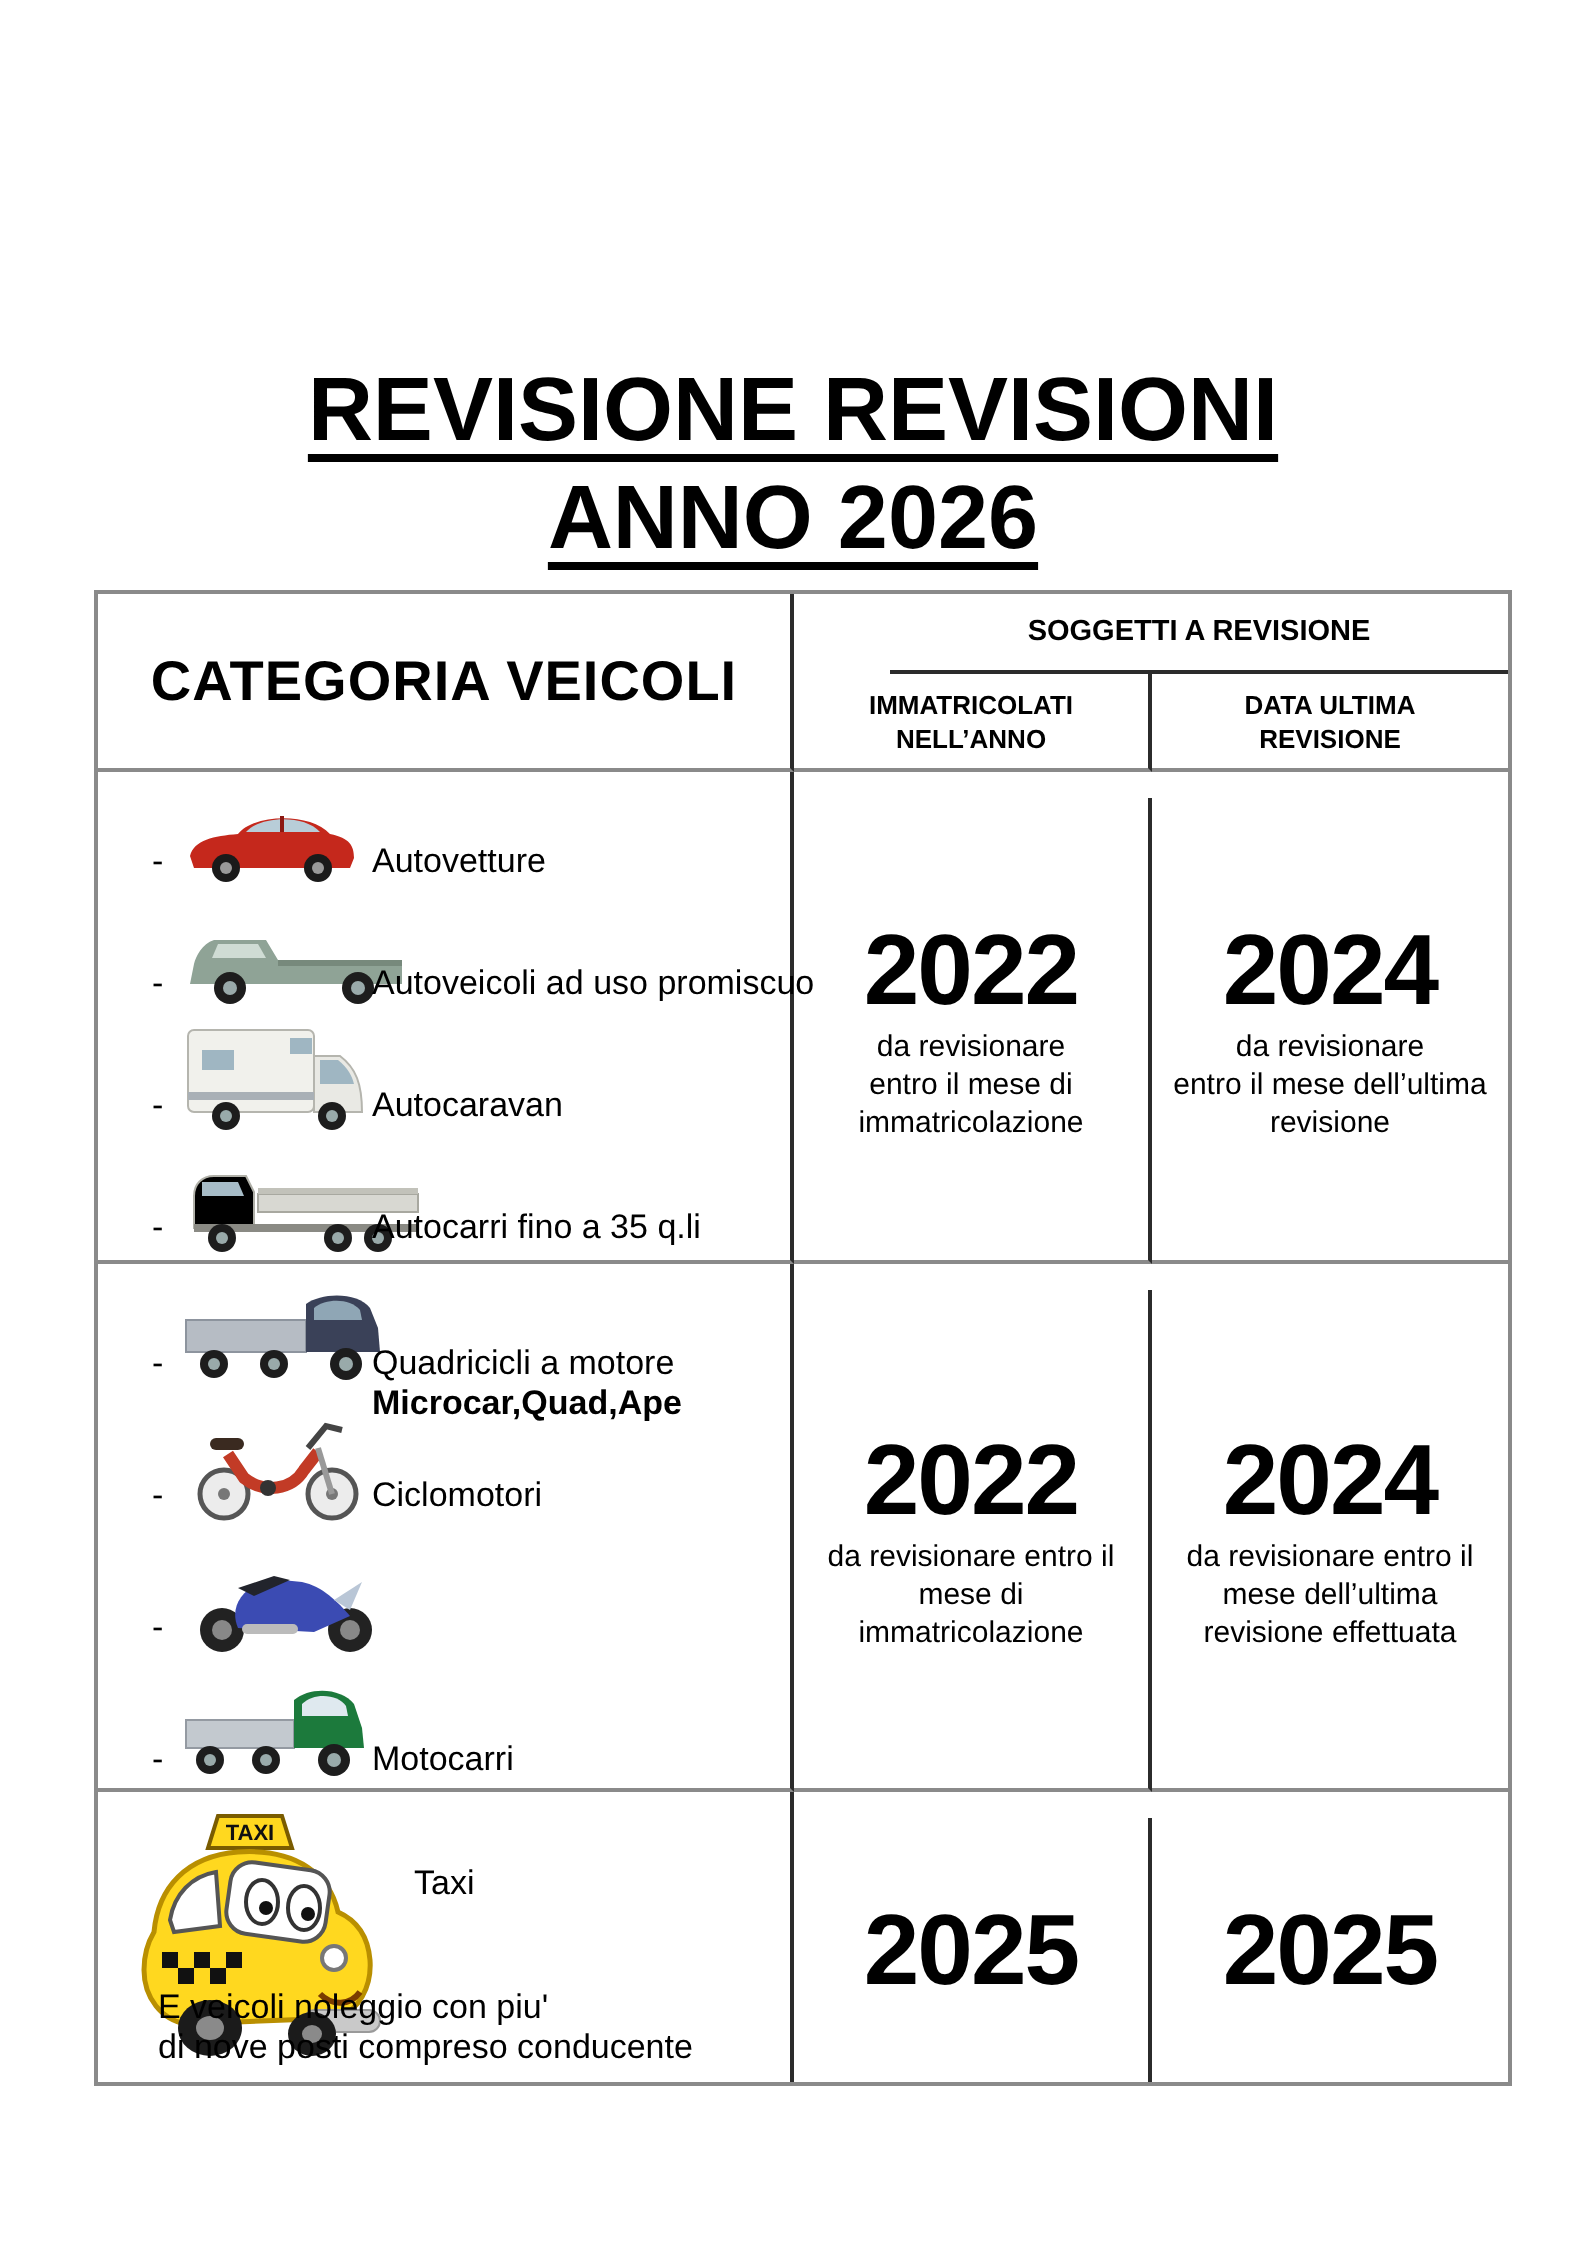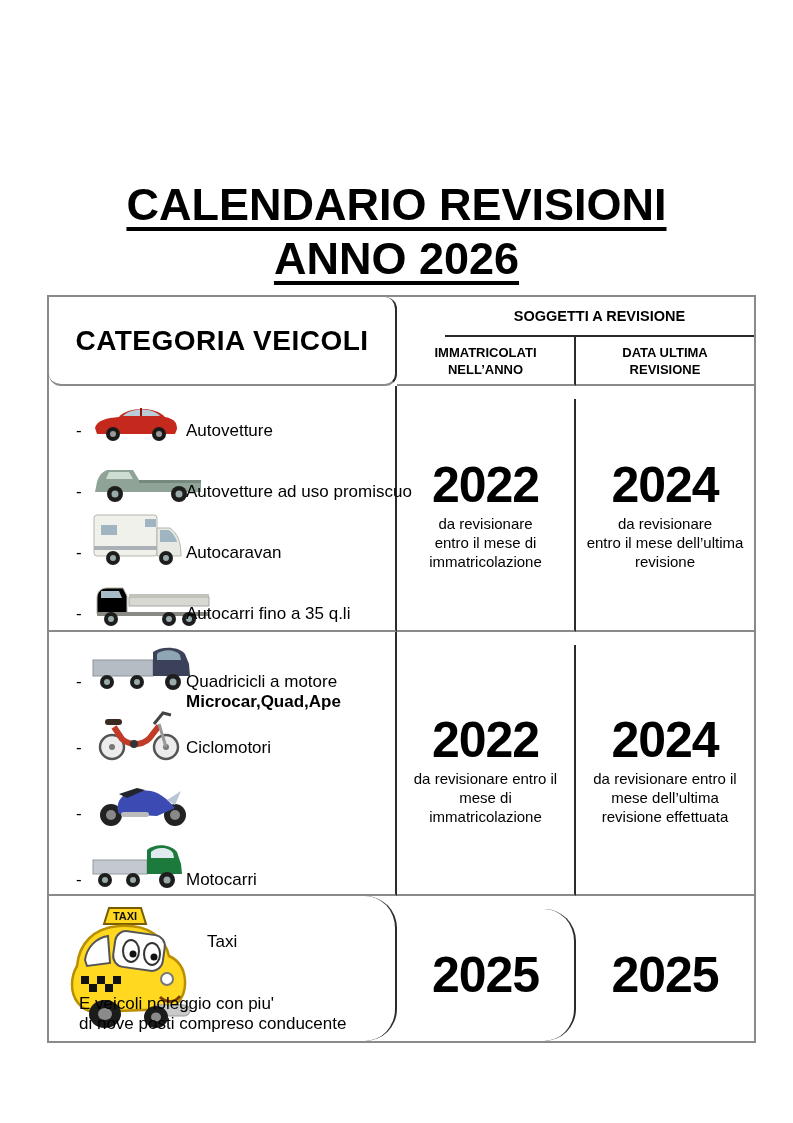--- a/index.html
+++ b/index.html
@@ -11,24 +11,24 @@
          font-size:45px;font-weight:bold;line-height:54px;letter-spacing:0px;}
   .title div span{text-decoration:underline;text-decoration-thickness:4px;text-underline-offset:7px;}
 
   
   .tbl{position:absolute;left:47px;top:295px;width:709px;height:748px;
        display:grid;grid-template-columns:348px 179px 178px;
        grid-template-rows:40px 49px 246px 264px 145px;
        border:2px solid #8a8a8a;box-sizing:border-box;background:#fff;}
   .cell{position:relative;box-sizing:border-box;border-right:2px solid #2b2b2b;border-bottom:2px solid #8a8a8a;}
   .cell.lastcol{border-right:none;}
-  .cell.lastrow{border-bottom:none;border-radius:32px;}
+  .cell.lastrow{border-bottom:none;}
 
   .cat-header{grid-column:1;grid-row:1/3;display:flex;align-items:center;justify-content:center;
-              font-size:28px;font-weight:bold;letter-spacing:.5px;border-radius:12px;}
+              font-size:28px;font-weight:bold;letter-spacing:.5px;}
   .group-header{grid-column:2/4;grid-row:1;display:flex;align-items:center;justify-content:center;
                 font-size:14.5px;font-weight:bold;border-bottom:2px solid #2b2b2b;margin-left:48px;}
   .sub-header{display:flex;flex-direction:column;align-items:center;justify-content:center;
               font-size:13px;font-weight:bold;line-height:17px;text-align:center;}
 
   .cat-cell{padding-top:2px;}
   .cat-item{position:relative;}
   .r1 .cat-item{height:61px;}
   .r2 .cat-item{height:66px;}
   .cat-item .dash{position:absolute;left:27px;bottom:8px;font-size:17px;}
@@ -46,21 +46,21 @@
   .taxi-lbl{position:absolute;left:158px;top:36px;font-size:17px;}
   .taxi-sub{position:absolute;left:30px;bottom:7px;width:330px;text-align:left;
             font-size:17px;line-height:20px;}
 </style>
 </head>
 <body>
 
 <div class="page">
 
   <div class="title">
-    <div><span>CALENDARIO REVISIONI</span></div>
+    <div><span>REVISIONE REVISIONI</span></div>
     <div><span>ANNO 2026</span></div>
   </div>
 
   <div class="tbl">
 
     <div class="cell cat-header">
       <span>CATEGORIA VEICOLI</span>
     </div>
     <div class="cell lastcol group-header">
       <span>SOGGETTI A REVISIONE</span>
@@ -94,21 +94,21 @@
         <span class="dash">-</span>
         <svg width="118" height="50" viewBox="0 0 118 50">
           <path d="M6 36 L8 26 C9 22 12 16 18 14 L44 14 L50 24 L106 24 L112 27 L112 36 Z" fill="#8fa396"></path>
           <path d="M20 16 L40 16 L44 23 L17 23 Z" fill="#cfdcd4"></path>
           <rect x="50" y="24" width="62" height="3" fill="#77897c"></rect>
           <circle cx="26" cy="38" r="8" fill="#1d1d1d"></circle>
             <circle cx="26" cy="38" r="3.5" fill="#9aa"></circle>
           <circle cx="90" cy="38" r="8" fill="#1d1d1d"></circle>
             <circle cx="90" cy="38" r="3.5" fill="#9aa"></circle>
         </svg>
-        <span class="lbl">Autovetture ad uso promiscuo</span>
+        <span class="lbl">Autoveicoli ad uso promiscuo</span>
       </div>
 
       <div class="cat-item">
         <span class="dash">-</span>
         <svg width="97" height="56" viewBox="0 0 97 56">
           <rect x="5" y="4" width="63" height="41" rx="3" fill="#f1f1ec" stroke="#b5b5ae"></rect>
           <path d="M68 17 L81 17 C89 23 92 31 92 45 L68 45 Z" fill="#e9e9e4" stroke="#b5b5ae"></path>
           <path d="M71 19 L80 19 C85 23 87 27 88 31 L71 31 Z" fill="#9fb6c2"></path>
           <rect x="56" y="8" width="11" height="8" fill="#9fb6c2"></rect>
           <rect x="12" y="14" width="16" height="10" fill="#9fb6c2"></rect>

